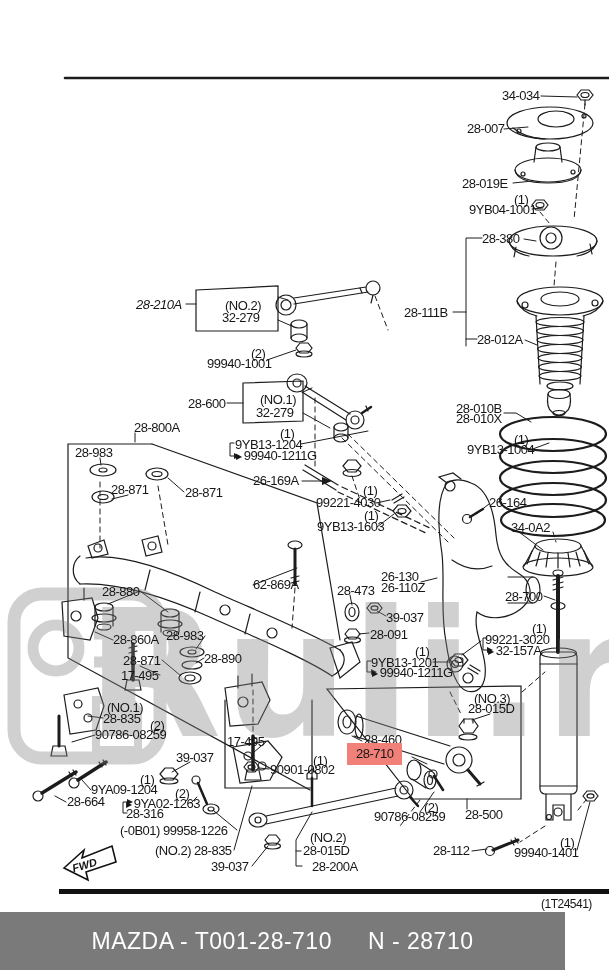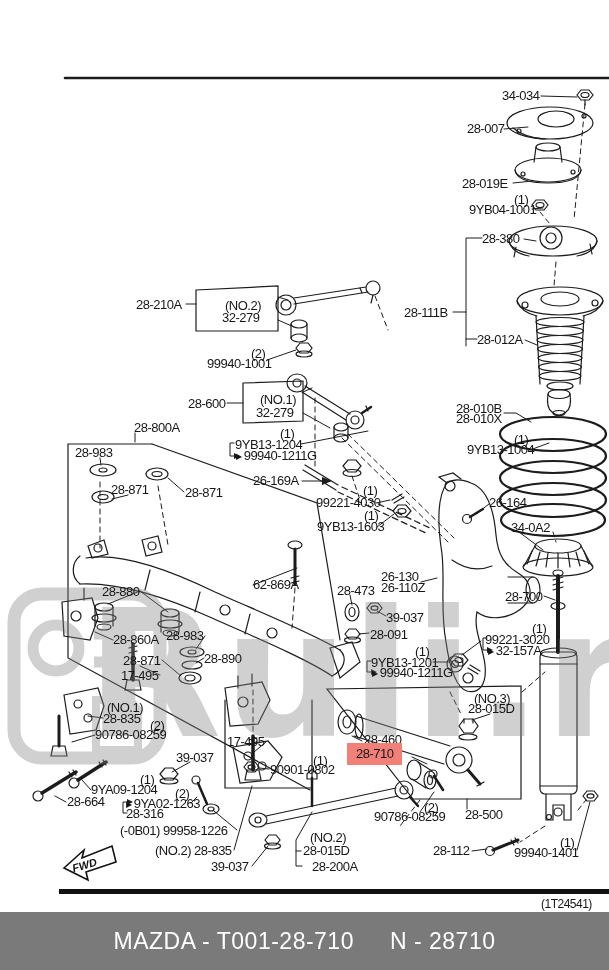--- a/index.html
+++ b/index.html
@@ -13,21 +13,21 @@
            line-height:1;white-space:nowrap;}
   #labels{position:absolute;left:0;top:0;width:609px;height:970px;z-index:6;}
   .lbl{position:absolute;font-size:13px;line-height:1;color:#161616;white-space:nowrap;
        letter-spacing:-0.5px;}
   .lbl.hl{background:var(--hl,#f08078);padding:4px 9px 5px 9px;}
   .arr{font-size:8px;margin-right:2px;vertical-align:1px;}
   .sheet-code{position:absolute;left:541px;top:897px;font-size:12px;color:#161616;
               letter-spacing:-0.5px;z-index:6;}
   .fwd-label{position:absolute;left:72px;top:859px;font-size:11px;font-weight:bold;
              font-style:italic;transform:rotate(-16deg);z-index:6;color:#111;}
-  .footer{position:absolute;left:0;top:912px;width:609px;height:58px;background:#7a7a7a;
+  .footer{position:absolute;left:0;top:912px;width:565px;height:58px;background:#7a7a7a;
           display:flex;align-items:center;justify-content:center;gap:36px;z-index:10;}
   .footer span{color:#fff;font-size:23px;letter-spacing:0.5px;}
 </style>
 </head>
 <body>
 
 <div class="page">
 
   <svg class="diagram" width="609" height="970" viewBox="0 0 609 970" stroke="#1c1c1c" fill="none" stroke-width="1.2" stroke-linecap="round">
 
@@ -519,21 +519,21 @@
       <div class="lbl" style="left: 462px; top: 177px;">28-019E</div>
       <div class="lbl" style="left: 514px; top: 193px;">(1)</div>
       <div class="lbl" style="left: 469px; top: 203px;">9YB04-1001</div>
       <div class="lbl" style="left: 482px; top: 232px;">28-380</div>
       <div class="lbl" style="left: 404px; top: 306px;">28-111B</div>
       <div class="lbl" style="left: 477px; top: 333px;">28-012A</div>
       <div class="lbl" style="left: 456px; top: 402px; text-align: center;">28-010B</div>
       <div class="lbl" style="left: 456px; top: 412px;">28-010X</div>
       <div class="lbl" style="left: 514px; top: 433px;">(1)</div>
       <div class="lbl" style="left: 467px; top: 443px;">9YB13-1004</div>
-      <div class="lbl" style="left: 136px; top: 298px;">28-210A</div>
+      <div class="lbl" style="left: 136px; top: 298px; font-style: italic;">28-210A</div>
       <div class="lbl" style="left: 225px; top: 299px;">(NO.2)</div>
       <div class="lbl" style="left: 222px; top: 311px;">32-279</div>
       <div class="lbl" style="left: 251px; top: 347px;">(2)</div>
       <div class="lbl" style="left: 207px; top: 357px;">99940-1001</div>
       <div class="lbl" style="left: 188px; top: 397px;">28-600</div>
       <div class="lbl" style="left: 260px; top: 393px;">(NO.1)</div>
       <div class="lbl" style="left: 256px; top: 406px;">32-279</div>
       <div class="lbl" style="left: 280px; top: 427px;">(1)</div>
       <div class="lbl" style="left: 235px; top: 438px;">9YB13-1204</div>
       <div class="lbl" style="left: 236px; top: 449px;"><span class="arr">▶</span>99940-1211G</div>

